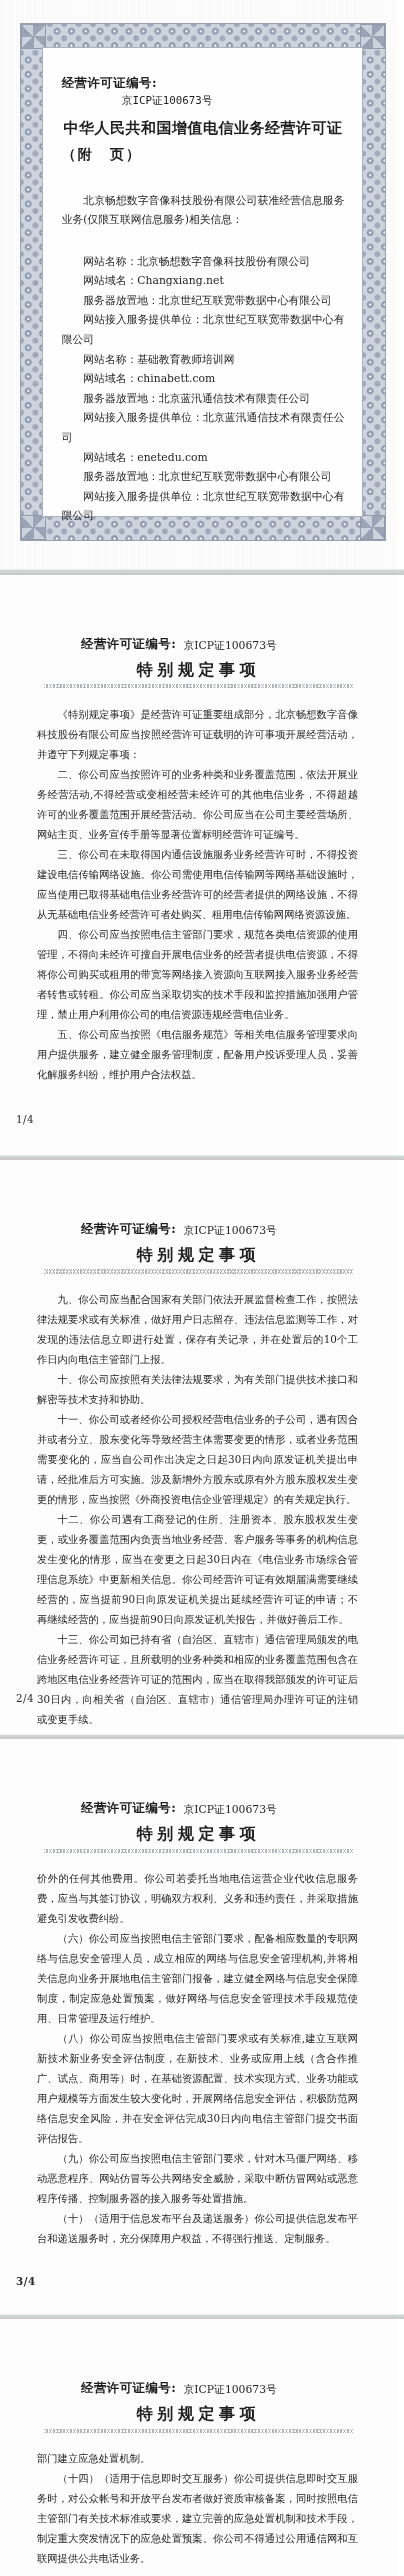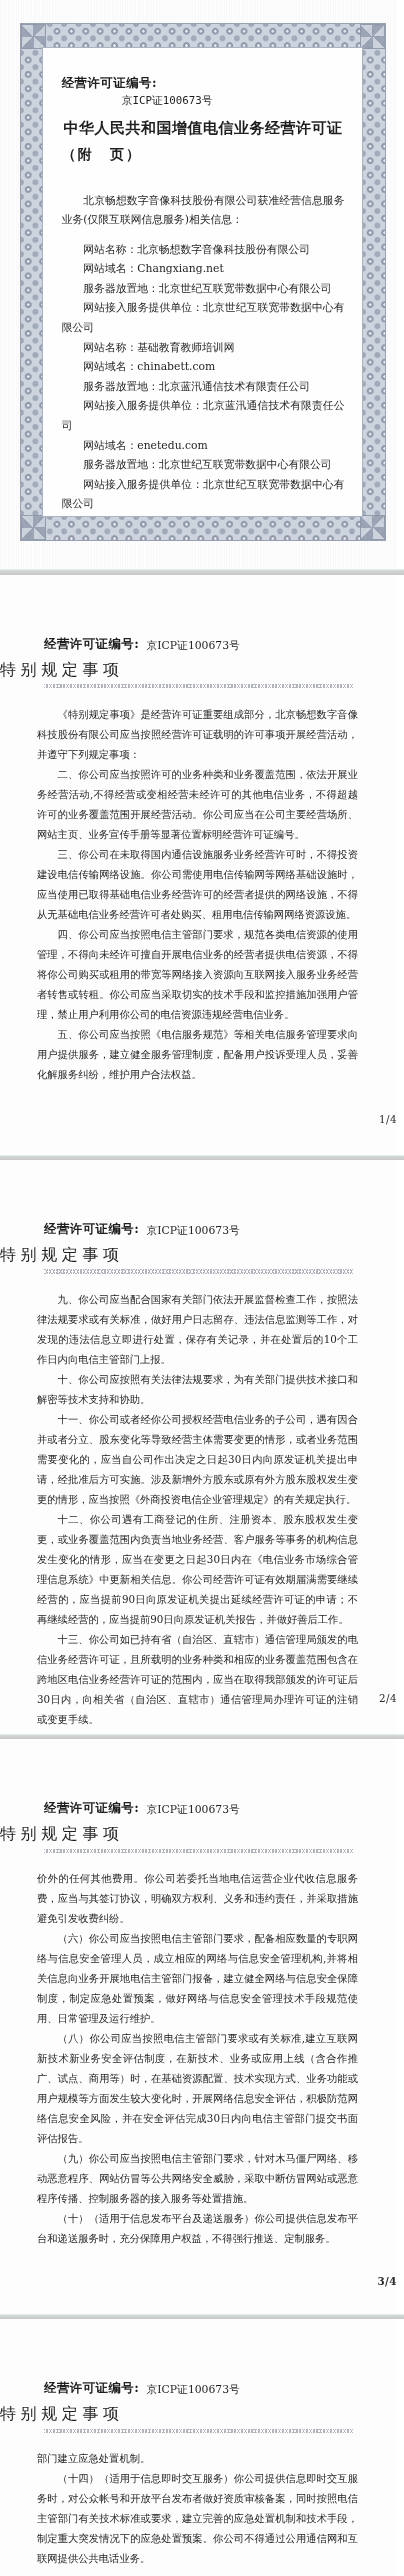--- a/index.html
+++ b/index.html
@@ -45,44 +45,44 @@
   .cert-content{
     position:absolute;left:21.6px;top:23px;right:21.6px;bottom:23px;
     border:0.5px solid #aab3c1;background:#fffefe;box-sizing:border-box;
     padding:27px 17.5px 0 18.5px;
   }
   .cert-lic-label{font-size:12.4px;font-weight:700;letter-spacing:0.5px;}
   .cert-lic-value{font-size:10.8px;font-family:"DejaVu Sans Mono","Liberation Mono",monospace;margin:2.1px 0 0 60px;}
   .cert-title{margin:11.3px 0 0;text-align:center;font-size:15px;font-weight:700;letter-spacing:0.5px;}
   .cert-subtitle{margin:7.2px 0 0;text-align:left;font-size:14px;font-weight:700;letter-spacing:2.1px;}
   .cert-intro{margin:27px 0 0;font-size:10.8px;line-height:19px;text-indent:2em;text-align:justify;}
-  .cert-entries{margin-top:11px;}
+  .cert-entries{margin-top:23px;}
   .cert-entries p{margin:0;font-size:10.8px;line-height:19.6px;text-indent:2em;text-align:justify;}
 
   
   .special{background:#fdfdfd;}
   .page2{height:580px;}
   .page3{height:574px;}
   .page4{height:575px;}
   .page5{height:559px;}
-  .sp-head{padding:61px 0 0 44px;}
+  .sp-head{padding:61px 0 0 44px;margin-left:37px;}
   .lic-label{font-size:12.4px;font-weight:700;letter-spacing:0.5px;}
   .lic-value{font-size:10.8px;margin-left:7.2px;position:relative;top:1px;}
-  .sp-title{margin:7.2px 0 0;font-size:16px;font-weight:400;letter-spacing:4.6px;}
+  .sp-title{margin:7.2px 0 0;text-align:center;font-size:16px;font-weight:700;letter-spacing:4.6px;}
   .wavy{
     width:309px;height:4.1px;margin:3.6px auto 0;opacity:.7;
     background:
       repeating-linear-gradient(115deg,#8f959d 0 1px,transparent 1px 3.1px),
       repeating-linear-gradient(65deg,#9aa0a8 0 1px,transparent 1px 3.1px);
   }
   .sp-body{margin:15.5px 39px 0 37px;text-align:justify;}
   .sp-body p{margin:0;font-size:10.3px;line-height:20px;text-indent:2em;}
   .sp-body p.no-indent{text-indent:0;}
   .pg-footer{
-    position:absolute;left:2px;right:0;bottom:30px;text-align:right;
+    position:absolute;left:16px;right:0;bottom:30px;text-align:left;
     font-size:10.3px;letter-spacing:0.5px;color:#2a2a2a;
   }
   .page4 .pg-footer{bottom:27px;font-weight:bold;}
 </style>
 </head>
 <body>
 
 <section class="page page1">
   <div class="cert-frame">
     <div class="band top"></div>

